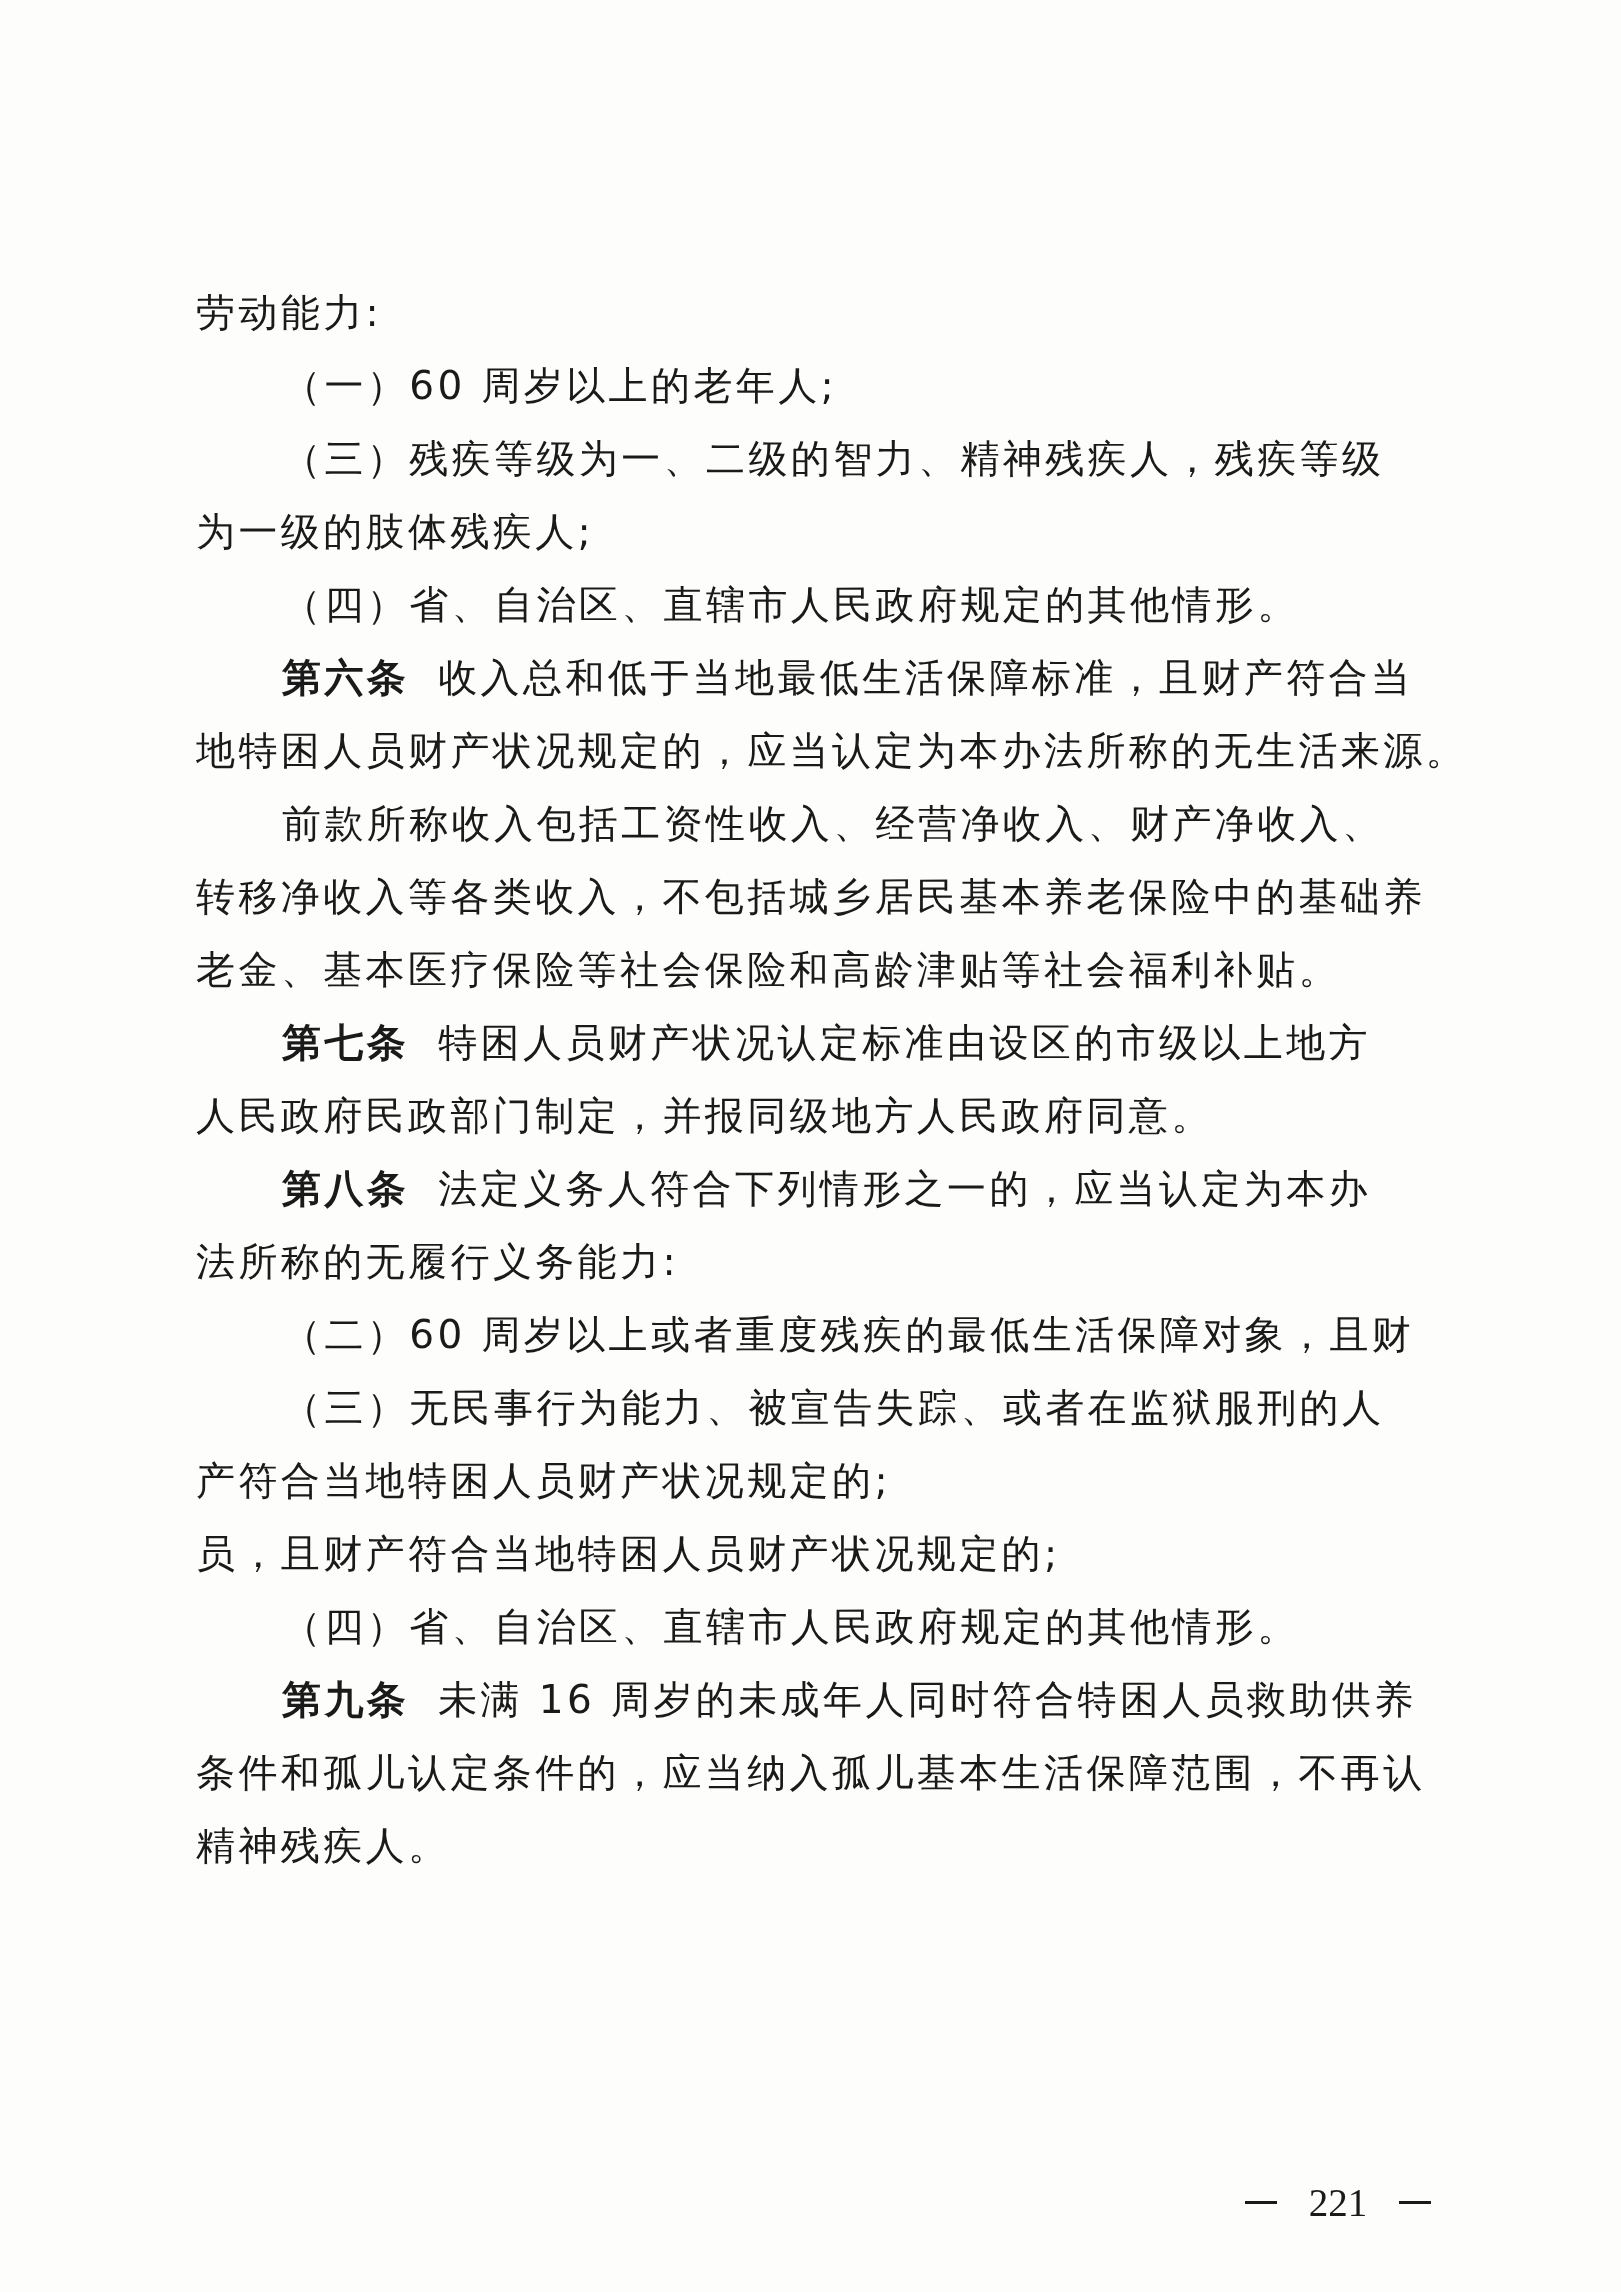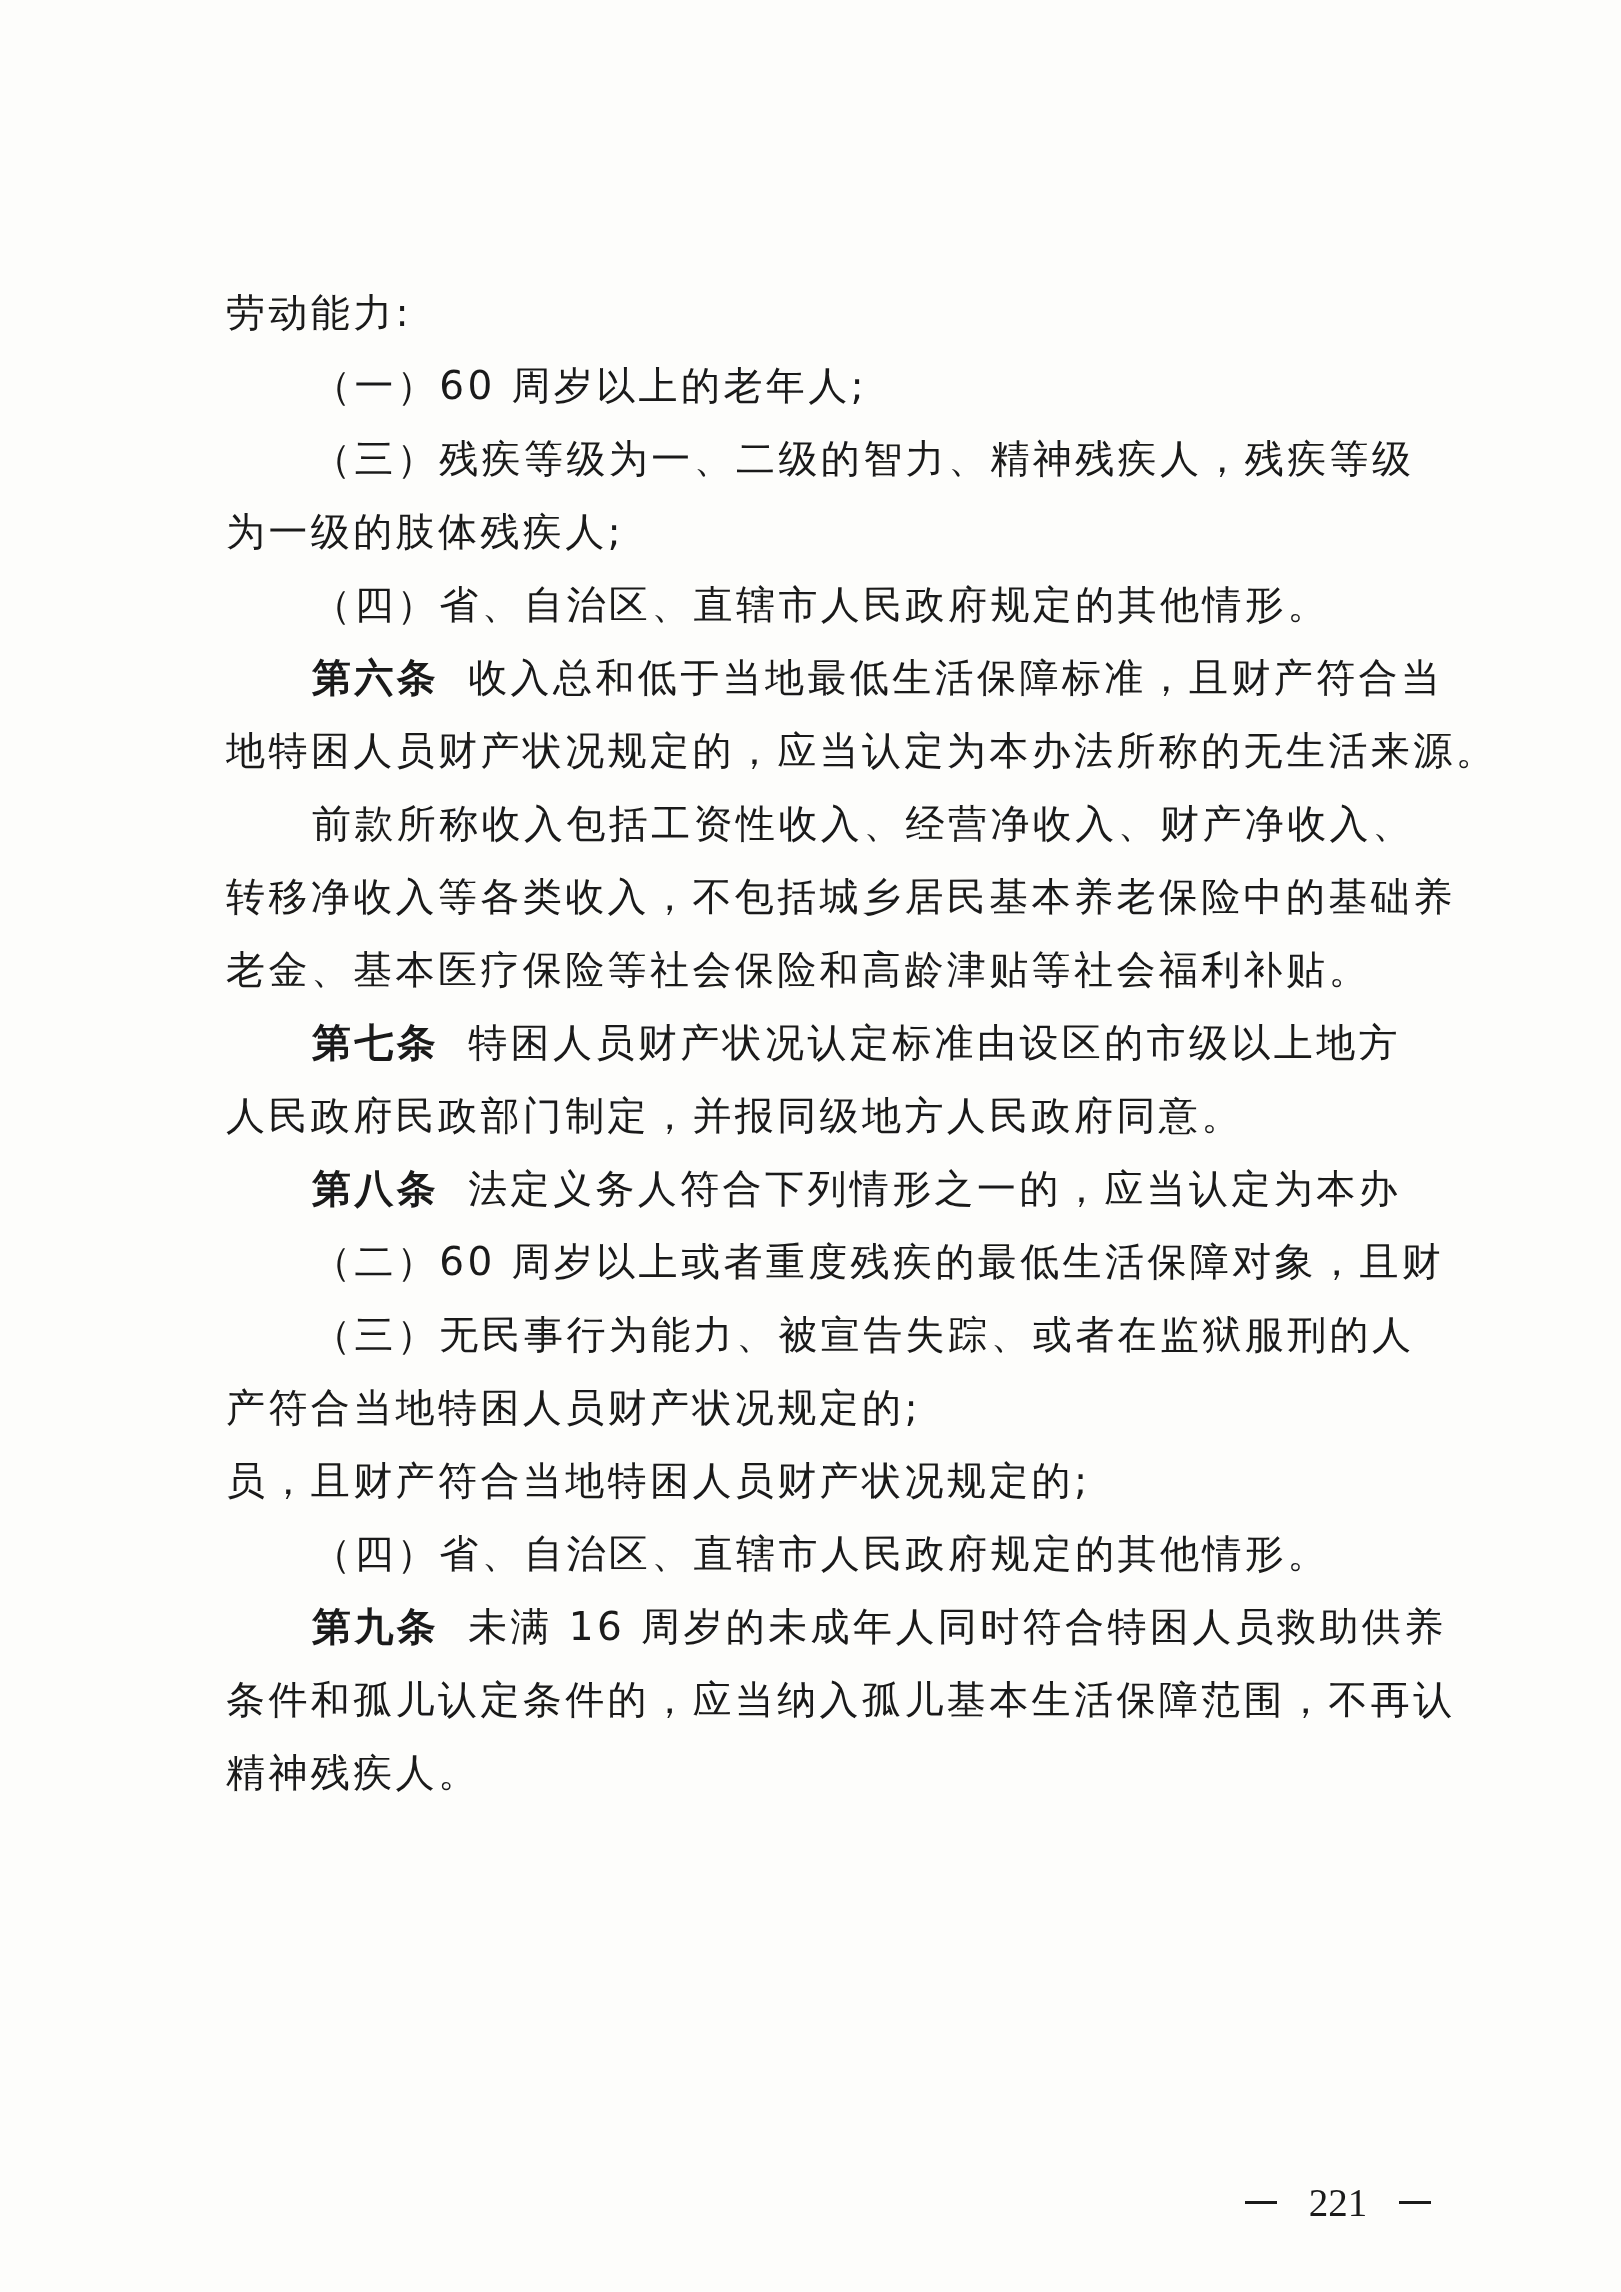--- a/index.html
+++ b/index.html
@@ -4,21 +4,20 @@
 <style>
   html, body { margin: 0; padding: 0; background: #ffffff; }
   body { width: 1621px; height: 2293px; position: relative; overflow: hidden; }
   .page { position: absolute; left: 0; top: 0; width: 1621px; height: 2293px; background: #fdfdfb; }
   .lines { position: absolute; left: 196px; top: 276px; width: 1225px; }
   .line {
     height: 73px; line-height: 73px;
     font-family: "DejaVu Sans", sans-serif;
     font-size: 39px; color: #1a1a1a; white-space: nowrap;
     letter-spacing: 3.4px;
-    margin-left: 30px;
   }
   .indent { padding-left: 86px; }
   .article { font-weight: bold; margin-right: 29px; }
   .pagenum {
     position: absolute; left: 1245px; top: 2178px; width: 186px; height: 49px;
     font-family: "Liberation Serif", serif; font-size: 39px; color: #1a1a1a;
     display: flex; align-items: center; justify-content: space-between; gap: 32px;
   }
   .dash { display: inline-block; width: 37px; height: 2.9px; background: #1a1a1a; }
 </style>
@@ -33,20 +32,21 @@
       <div class="line"><span>为一级的肢体残疾人;</span></div>
       <div class="line indent"><span>（四）省、自治区、直辖市人民政府规定的其他情形。</span></div>
       <div class="line indent"><span class="article">第六条</span><span>收入总和低于当地最低生活保障标准，且财产符合当</span></div>
       <div class="line"><span>地特困人员财产状况规定的，应当认定为本办法所称的无生活来源。</span></div>
       <div class="line indent"><span>前款所称收入包括工资性收入、经营净收入、财产净收入、</span></div>
       <div class="line"><span>转移净收入等各类收入，不包括城乡居民基本养老保险中的基础养</span></div>
       <div class="line"><span>老金、基本医疗保险等社会保险和高龄津贴等社会福利补贴。</span></div>
       <div class="line indent"><span class="article">第七条</span><span>特困人员财产状况认定标准由设区的市级以上地方</span></div>
       <div class="line"><span>人民政府民政部门制定，并报同级地方人民政府同意。</span></div>
       <div class="line indent"><span class="article">第八条</span><span>法定义务人符合下列情形之一的，应当认定为本办</span></div>
+      <div class="line"><span>法所称的无履行义务能力:</span></div>
       <div class="line indent"><span>（二）60 周岁以上或者重度残疾的最低生活保障对象，且财</span></div>
       <div class="line indent"><span>（三）无民事行为能力、被宣告失踪、或者在监狱服刑的人</span></div>
       <div class="line"><span>产符合当地特困人员财产状况规定的;</span></div>
       <div class="line"><span>员，且财产符合当地特困人员财产状况规定的;</span></div>
       <div class="line indent"><span>（四）省、自治区、直辖市人民政府规定的其他情形。</span></div>
       <div class="line indent"><span class="article">第九条</span><span>未满 16 周岁的未成年人同时符合特困人员救助供养</span></div>
       <div class="line"><span>条件和孤儿认定条件的，应当纳入孤儿基本生活保障范围，不再认</span></div>
       <div class="line"><span>精神残疾人。</span></div>
     </div>
   <div class="pagenum">

